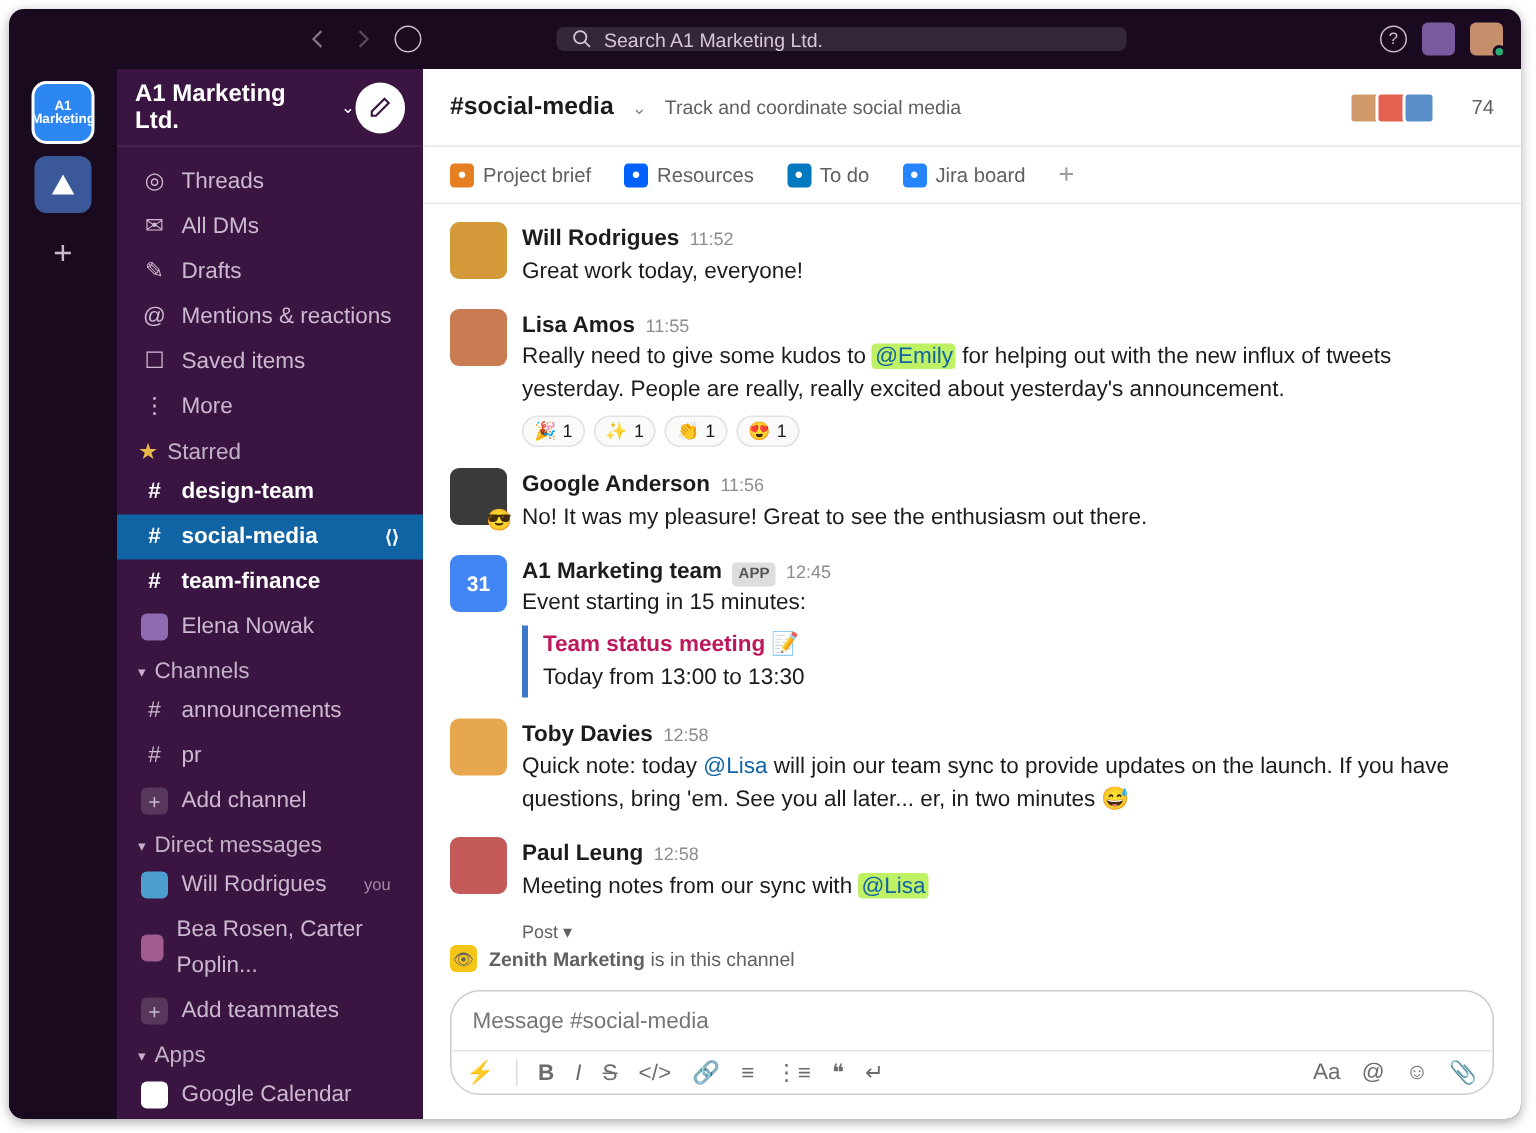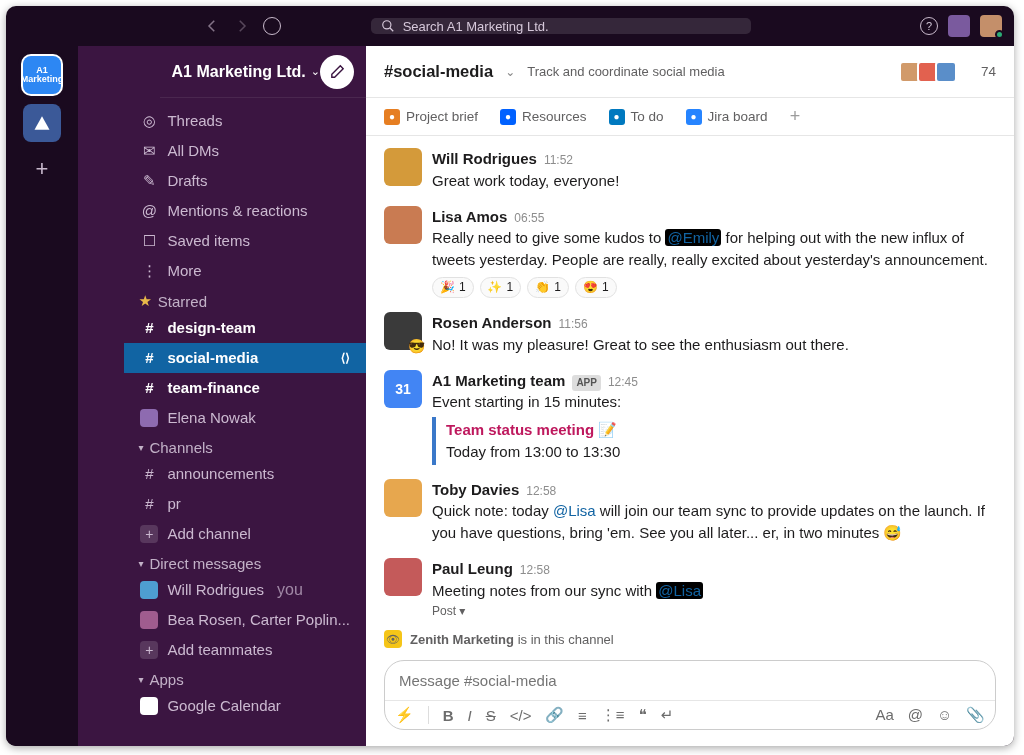--- a/index.html
+++ b/index.html
@@ -34,35 +34,35 @@
 .avatar { width:22px;height:22px;border-radius:4px; }
 
 .body { flex:1; display:flex; min-height:0;}
 
 .leftrail { width:72px; background:#1a0a1f; display:flex; flex-direction:column; align-items:center; padding-top:10px; gap:10px;}
 .leftrail .ws { width:38px;height:38px;border-radius:8px;display:flex;align-items:center;justify-content:center;font-size:9px;font-weight:700;color:#fff; }
 .leftrail .ws.active { background:#2d87f3; box-shadow:0 0 0 2px #fff, 0 0 0 5px #1a0a1f;}
 .leftrail .ws.other { background:#3b5998; }
 .leftrail .plus { width:34px;height:34px;border-radius:8px;color:#c8b8cc;display:flex;align-items:center;justify-content:center;font-size:22px;cursor:pointer;}
 
-.sidebar { width:288px; background:#3b1541; color:#cbb9d0; display:flex; flex-direction:column; font-size:15px;align-items:flex-end;}
+.sidebar { width:204px; background:#3b1541; color:#cbb9d0; display:flex; flex-direction:column; font-size:15px;}
 .sidebar-head { height:52px; display:flex; align-items:center; padding:0 12px; border-bottom:1px solid rgba(255,255,255,.08);}
 .sidebar-head .wsname { font-weight:900; color:#fff; font-size:16px;}
 .sidebar-head .compose { margin-left:auto; width:34px;height:34px;border-radius:50%;background:#fff;display:flex;align-items:center;justify-content:center;}
 .sidebar-scroll { flex:1; overflow-y:auto; padding:8px 0 12px;}
 .sb-item { display:flex; align-items:center; gap:9px; padding:3px 16px; cursor:pointer; line-height:24px;}
 .sb-item.active { background:#1164a3; color:#fff;}
 .sb-item.bold { color:#fff; font-weight:700;}
 .sb-item .ico { width:18px; display:flex; justify-content:center; font-size:15px;}
 .sb-item .addbox { width:18px;height:18px;border-radius:4px;background:rgba(255,255,255,.15);display:flex;align-items:center;justify-content:center;font-size:14px;}
 .sb-section { display:flex; align-items:center; gap:6px; padding:6px 14px 3px; color:#c2b1c7; font-size:15px; cursor:pointer;}
 .sb-section .caret { font-size:10px;}
 .star { color:#e9b949; }
 .sb-item .sq { width:18px;height:18px;border-radius:4px; }
-.sb-item .you { font-size:16px; opacity:.7; margin-left:4px;}
+.sb-item .you { font-size:11px; opacity:.7; margin-left:16px;}
 .sb-item .jump { margin-left:auto; font-size:12px; color:#fff;}
 
 .main { flex:1; background:#fff; display:flex; flex-direction:column; min-width:0;}
 .chan-head { height:52px; border-bottom:1px solid #e6e6e6; display:flex; align-items:center; padding:0 18px; gap:12px;}
 .chan-title { font-weight:900; font-size:16.5px; color:#1d1c1d;}
 .chan-topic { font-size:13px; color:#616061;}
 .chan-head .right { margin-left:auto; display:flex; align-items:center; gap:18px;text-align:right;}
 .chan-avatars { display:flex; }
 .chan-avatars .a { width:22px;height:22px;border-radius:4px; margin-left:-4px; border:2px solid #fff;}
 .chan-count { font-size:13.5px; color:#616061; margin-left:6px;}
@@ -72,28 +72,28 @@
 .pin .pi { width:16px;height:16px;border-radius:3px;display:flex;align-items:center;justify-content:center;color:#fff;font-size:10px;}
 .pin-add { font-size:18px; color:#9b9b9b; cursor:pointer;}
 
 .messages { flex:1; overflow-y:auto; padding:6px 18px 6px 18px;}
 .msg { display:flex; gap:10px; padding:6px 0 8px;}
 .msg .av { width:38px;height:38px;border-radius:6px; flex-shrink:0;}
 .msg .content { flex:1; font-size:15px; color:#1d1c1d; line-height:1.45;}
 .msg .hdr { display:flex; align-items:baseline; gap:7px;}
 .msg .name { font-weight:900;}
 .msg .time { font-size:12px; color:#8d8d8d;}
-.msg .mention { color:#1264a3; background:#000000; padding:0 2px; border-radius:3px;}
+.msg .mention { color:#1264a3; background:#bef264; padding:0 2px; border-radius:3px;}
 .msg .plainmention { color:#1264a3;}
 .reactions { display:flex; gap:6px; margin-top:6px;}
 .react { display:flex; align-items:center; gap:4px; border:1px solid #e1e1e1; border-radius:12px; padding:1px 7px; font-size:12px; background:#fafafa; cursor:pointer;}
 .appbadge { background:#ddd; color:#555; font-size:10px; font-weight:700; padding:1px 4px; border-radius:3px;}
 .event-block { border-left:4px solid #3a78c9; padding:2px 0 2px 10px; margin-top:4px;}
 .event-title { color:#be185d; font-weight:700;}
-.post-label { font-size:12px; color:#616061; margin-top:2px;}
+.post-label { font-size:12px; color:#616061; margin-top:12px;}
 .in-channel { display:flex; align-items:center; gap:8px; font-size:13px; color:#616061; padding:4px 18px;}
 .in-channel .zi { width:18px;height:18px;border-radius:4px;background:#f5c518;display:flex;align-items:center;justify-content:center;font-size:11px;}
 
 .composer { margin:8px 18px 16px; border:1px solid #ccc; border-radius:20px;}
 .composer input { width:100%; border:none; padding:11px 14px; font-size:15px; outline:none; background:transparent;}
 .composer .toolbar { border-top:1px solid #e6e6e6; padding:5px 10px; display:flex; align-items:center; gap:14px; color:#6c6c6c; font-size:15px;}
 .composer .toolbar .sep { width:1px; height:18px; background:#ddd;}
 .composer .toolbar .right { margin-left:auto; display:flex; gap:14px;}
 
 svg { display:block; }
@@ -301,21 +301,21 @@
                 <span class="time">11:52</span>
               </div>
               <div>Great work today, everyone!</div>
             </div>
           </div>
           <div class="msg">
             <div class="av" style="background:#c97b52;display:flex;align-items:center;justify-content:center;position:relative"></div>
             <div class="content">
               <div class="hdr">
                 <span class="name">Lisa Amos</span>
-                <span class="time">06:55</span>
+                <span class="time">11:55</span>
               </div>
               <div>Really need to give some kudos to <span class="mention">@Emily</span> for helping out with the new influx of tweets yesterday. People are really, really excited about yesterday's announcement.</div>
               <div class="reactions">
                 <div class="react">
                   <span>🎉</span>
                   <span>1</span>
                 </div>
                 <div class="react">
                   <span>✨</span>
                   <span>1</span>
@@ -330,21 +330,21 @@
                 </div>
               </div>
             </div>
           </div>
           <div class="msg">
             <div class="av" style="background:#3a3a3a;display:flex;align-items:center;justify-content:center;position:relative">
               <span style="position:absolute;right:-4px;bottom:-4px;font-size:14px">😎</span>
             </div>
             <div class="content">
               <div class="hdr">
-                <span class="name">Rosen Anderson</span>
+                <span class="name">Google Anderson</span>
                 <span class="time">11:56</span>
               </div>
               <div>No! It was my pleasure! Great to see the enthusiasm out there.</div>
             </div>
           </div>
           <div class="msg">
             <div class="av" style="background:#4285f4;display:flex;align-items:center;justify-content:center;position:relative">
               <span style="color:#fff;font-weight:700;font-size:14px">31</span>
             </div>
             <div class="content">

